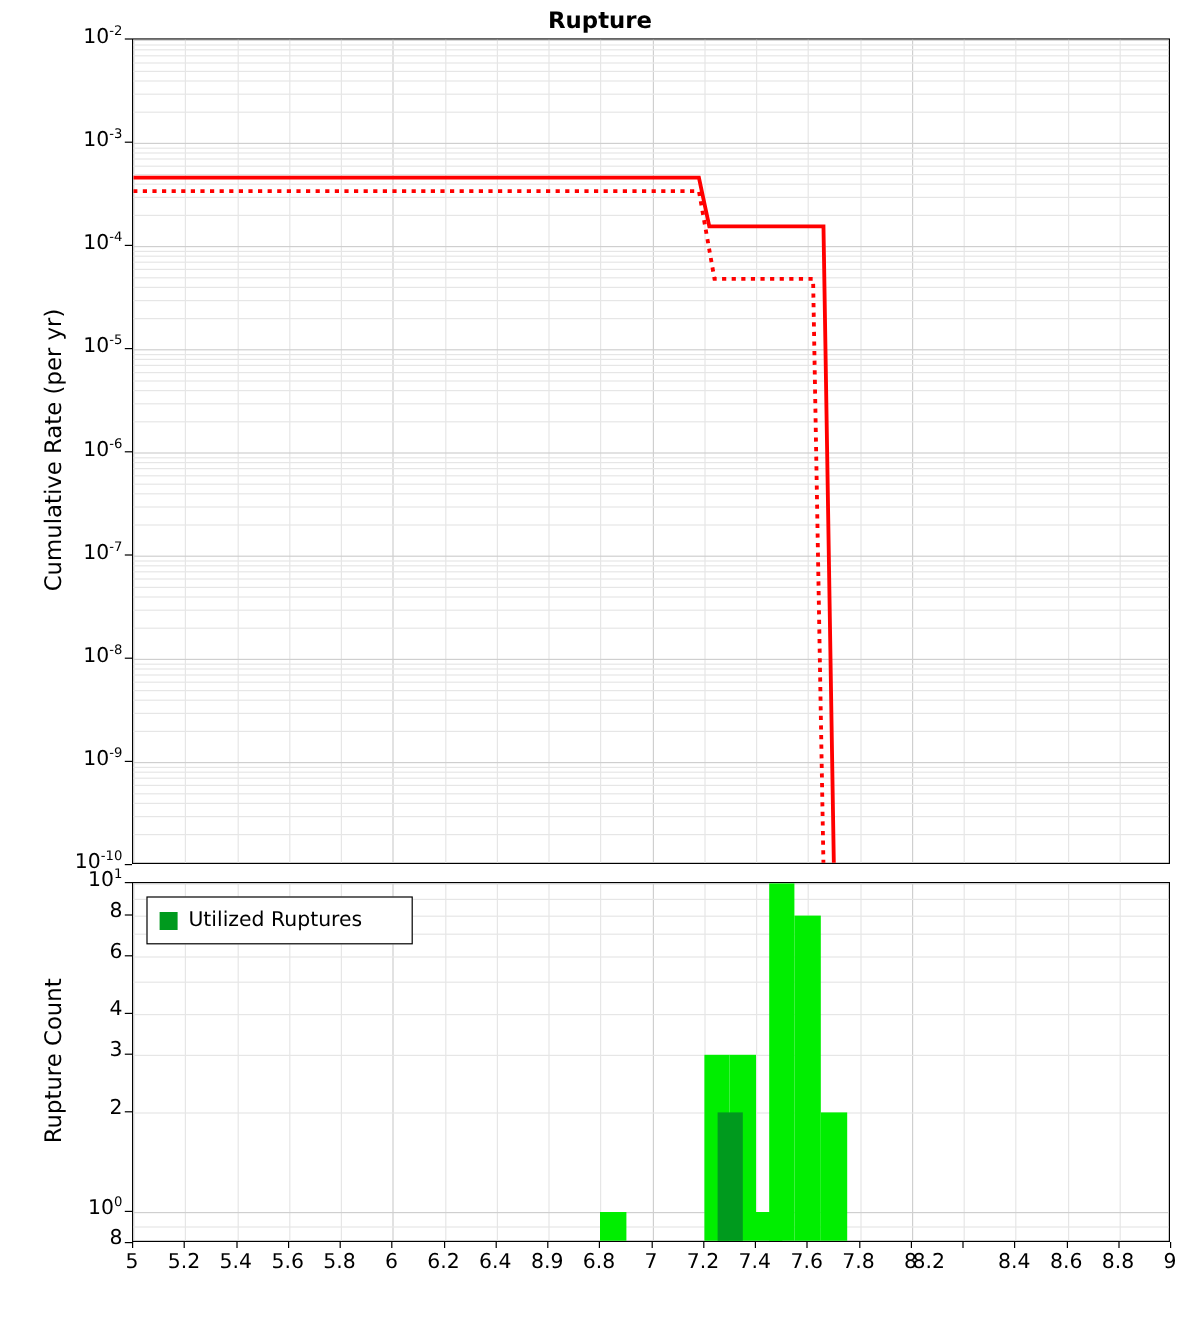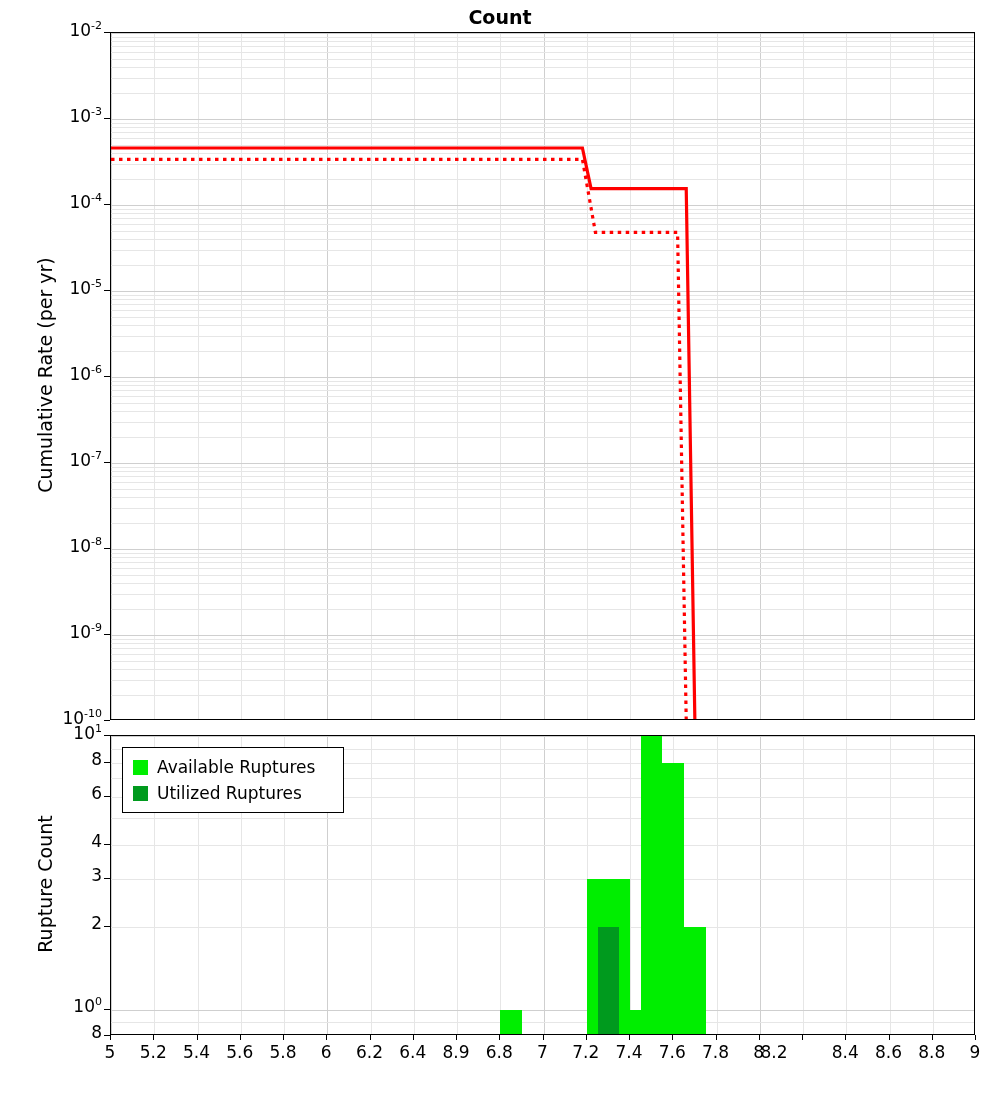--- a/index.html
+++ b/index.html
@@ -173,21 +173,21 @@
     bottom: 0;
   }
   .bar-available { background: #00ee00; }
   .bar-utilized  { background: #009a1e; }
 </style>
 </head>
 <body>
 
 <div class="figure">
 
-  <div class="fig-title">Count</div>
+  <div class="fig-title">Rupture</div>
 
   <div class="axes" id="axes-top">
     <div class="gridlayer" id="grid-top">
         <div class="gline-v gline-major" style="left: 0px;"></div>
         <div class="gline-v" style="left: 43.3px;"></div>
         <div class="gline-v" style="left: 86.5px;"></div>
         <div class="gline-v" style="left: 129.7px;"></div>
         <div class="gline-v" style="left: 173px;"></div>
         <div class="gline-v gline-major" style="left: 216.3px;"></div>
         <div class="gline-v" style="left: 259.5px;"></div>
@@ -373,24 +373,20 @@
       <div class="tick-y" style="left: 10px; width: 92px; top: 995.496px;">10<sup>0</sup></div>
       <div class="tick-mark" style="left: 104px; top: 1008.5px; width: 6px; height: 1px;"></div>
       <div class="tick-y" style="left: 10px; width: 92px; top: 1022px;">8</div>
       <div class="tick-mark" style="left: 104px; top: 1035px; width: 6px; height: 1px;"></div>
     </div>
 
   <div class="ytitle" id="ytitle-bottom" style="width: 300px; left: -105px; top: 873px;">Rupture Count</div>
 
   <div class="legend" id="legend-bottom">
     <div class="legend-row">
-      <span class="legend-swatch" style="background:#00ee00"></span>
-      <span class="legend-label">Available Ruptures</span>
-    </div>
-    <div class="legend-row">
       <span class="legend-swatch" style="background:#009a1e"></span>
       <span class="legend-label">Utilized Ruptures</span>
     </div>
   </div>
 
   <div id="xticks">
       <div class="tick-x" style="left: 80px; width: 60px; top: 1042px;">5</div>
       <div class="tick-mark" style="left: 110px; top: 1035px; width: 1px; height: 5px;"></div>
       <div class="tick-x" style="left: 123.25px; width: 60px; top: 1042px;">5.2</div>
       <div class="tick-mark" style="left: 153.3px; top: 1035px; width: 1px; height: 5px;"></div>

